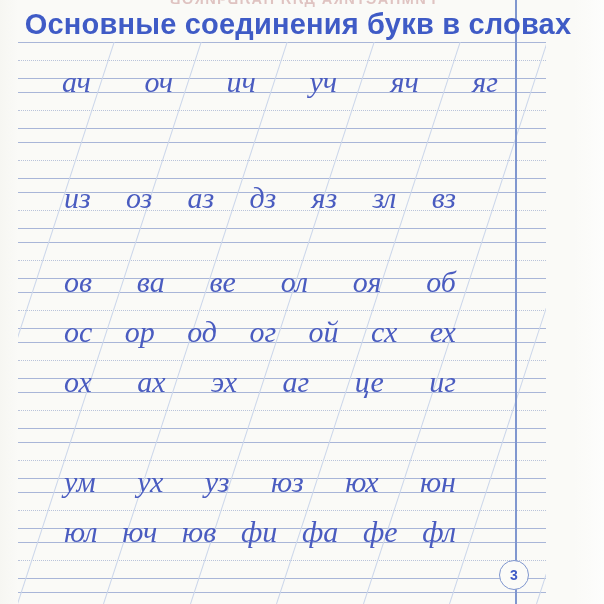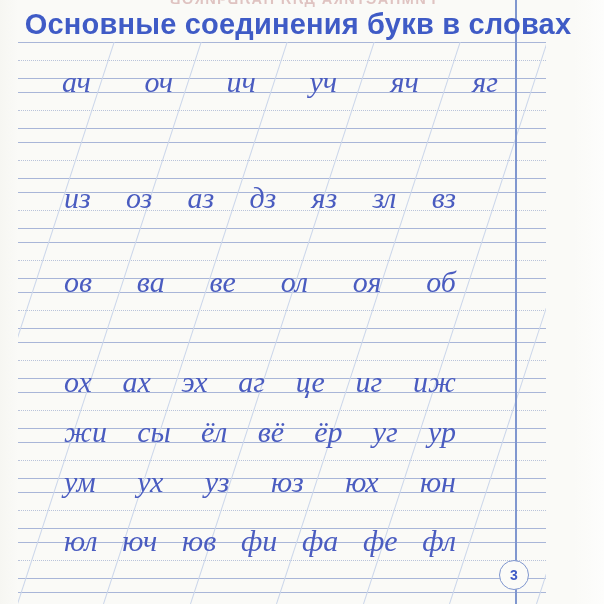--- a/index.html
+++ b/index.html
@@ -137,47 +137,46 @@
       <span class="pair">вз</span>
     </div>
     <div class="pair-row seven" style="top: 262px;">
       <span class="pair">ов</span>
       <span class="pair">ва</span>
       <span class="pair">ве</span>
       <span class="pair">ол</span>
       <span class="pair">оя</span>
       <span class="pair">об</span>
     </div>
+    <div class="pair-row seven" style="top: 312px;">
+      <span class="pair">ос</span>
+      <span class="pair">ор</span>
+      <span class="pair">од</span>
+      <span class="pair">ог</span>
+      <span class="pair">ой</span>
+      <span class="pair">сх</span>
+      <span class="pair">ех</span>
+    </div>
     <div class="pair-row seven" style="top: 362px;">
       <span class="pair">ох</span>
       <span class="pair">ах</span>
       <span class="pair">эх</span>
       <span class="pair">аг</span>
       <span class="pair">це</span>
       <span class="pair">иг</span>
-      <span class="pair">иж</span>
-    </div>
-    <div class="pair-row seven" style="top: 412px;">
-      <span class="pair">жи</span>
-      <span class="pair">сы</span>
-      <span class="pair">ёл</span>
-      <span class="pair">вё</span>
-      <span class="pair">ёр</span>
-      <span class="pair">уг</span>
-      <span class="pair">ур</span>
     </div>
     <div class="pair-row seven" style="top: 462px;">
       <span class="pair">ум</span>
       <span class="pair">ух</span>
       <span class="pair">уз</span>
       <span class="pair">юз</span>
       <span class="pair">юх</span>
       <span class="pair">юн</span>
     </div>
-    <div class="pair-row seven" style="top: 512px; margin-top: 9px;">
+    <div class="pair-row seven" style="top: 512px;">
       <span class="pair">юл</span>
       <span class="pair">юч</span>
       <span class="pair">юв</span>
       <span class="pair">фи</span>
       <span class="pair">фа</span>
       <span class="pair">фе</span>
       <span class="pair">фл</span>
     </div>
   </div>
 

